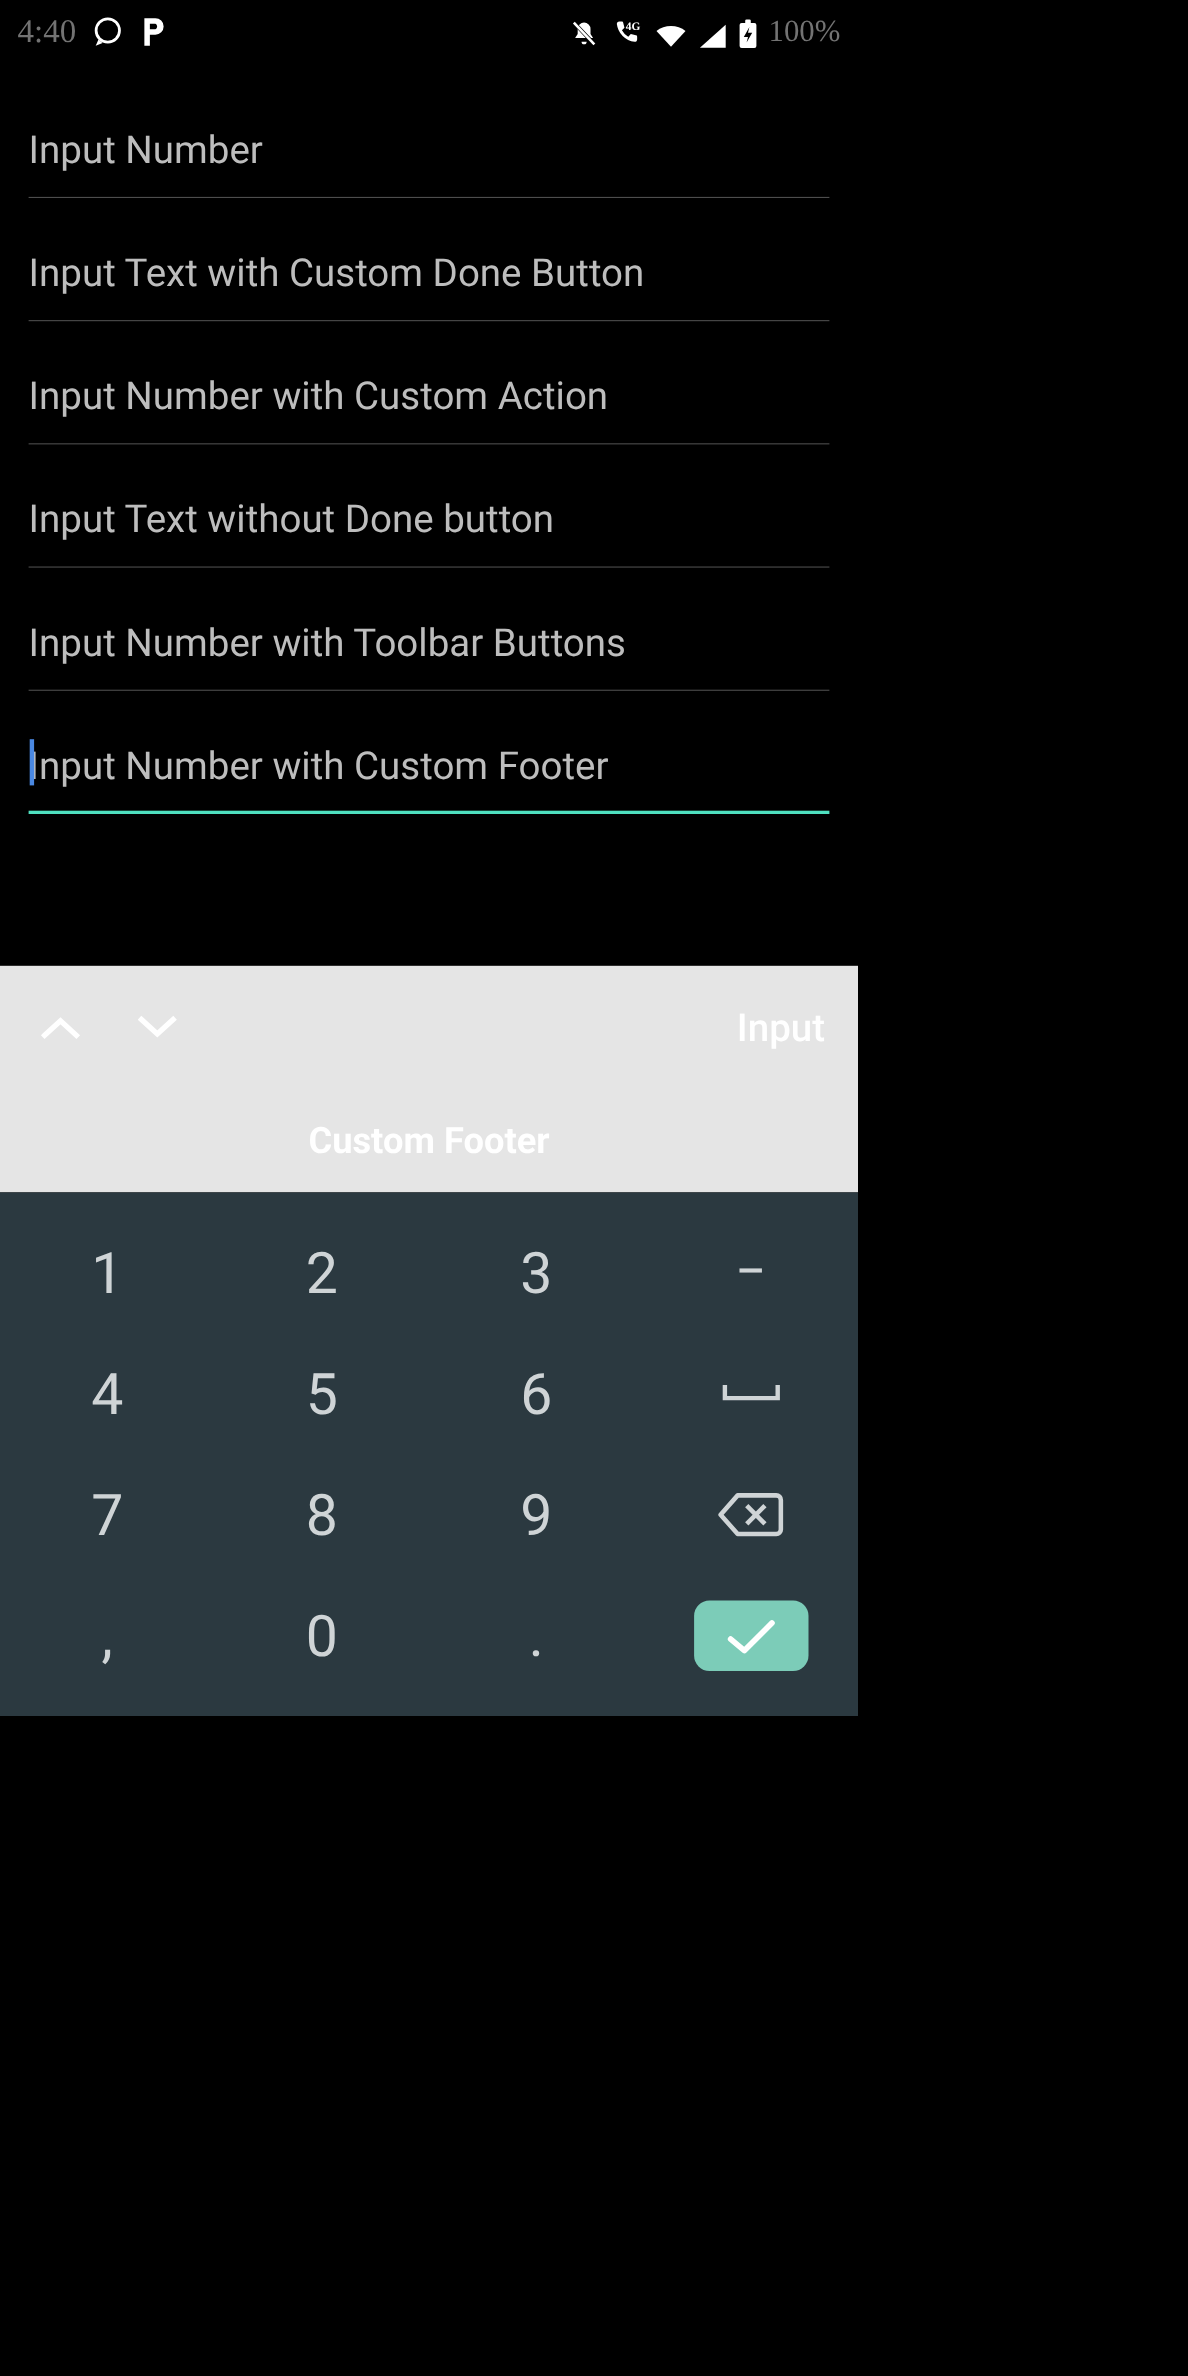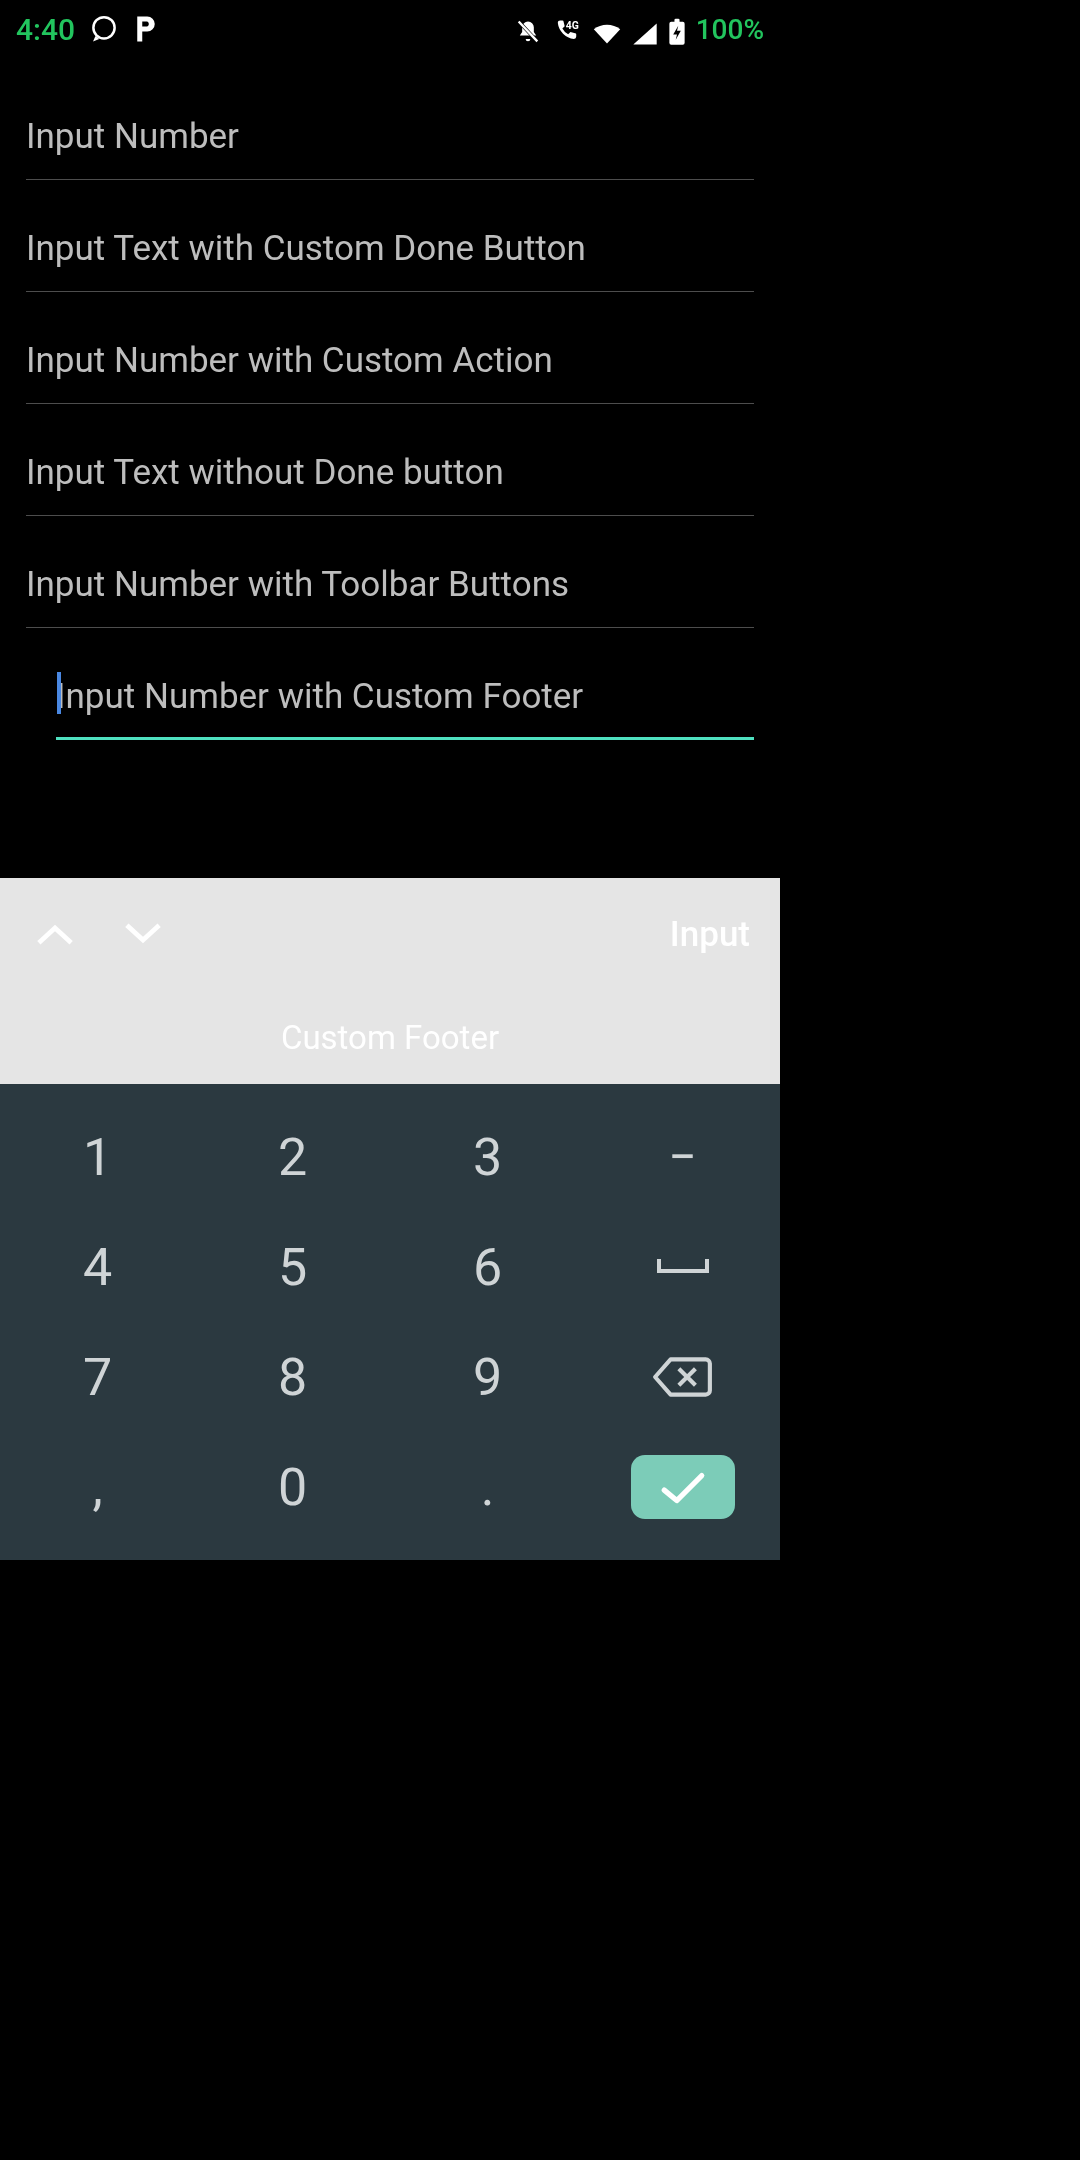--- a/index.html
+++ b/index.html
@@ -17,21 +17,22 @@
       flex-direction: column;
       transform-origin: top left;
     }
     
     .status-bar {
       height: 58px;
       display: flex;
       align-items: center;
       justify-content: space-between;
       padding: 0 16px;
-      color: #22c55e;
+      color: #737373;
+      font-family: Liberation Serif, serif;
     }
     .status-left {
       display: flex;
       align-items: center;
       gap: 14px;
     }
     .status-right {
       display: flex;
       align-items: flex-end;
       gap: 10px;
@@ -66,21 +67,20 @@
     }
     .input-field::placeholder {
       color: #bdbdbd;
     }
     .input-field.active {
       border-bottom: 3.5px solid #4fe0c0;
       padding-bottom: 20px;
     }
     .cursor-mark {
       position: relative;
-      margin-left: 30px;
     }
     .cursor-mark::before {
       content: "";
       position: absolute;
       left: 1px;
       top: 14px;
       width: 3.5px;
       height: 42px;
       background: #4a88e2;
     }
@@ -113,21 +113,21 @@
     }
     
     .custom-footer {
       background: #e5e5e5;
       height: 94px;
       display: flex;
       align-items: center;
       justify-content: center;
       color: #fff;
       font-size: 33px;
-      font-weight: 400;
+      font-weight: 700;
     }
     
     .keypad {
       background: #2b3940;
       display: grid;
       grid-template-columns: repeat(4, 1fr);
       grid-template-rows: repeat(4, 110px);
       gap: 0;
       padding: 18px 0;
     }

